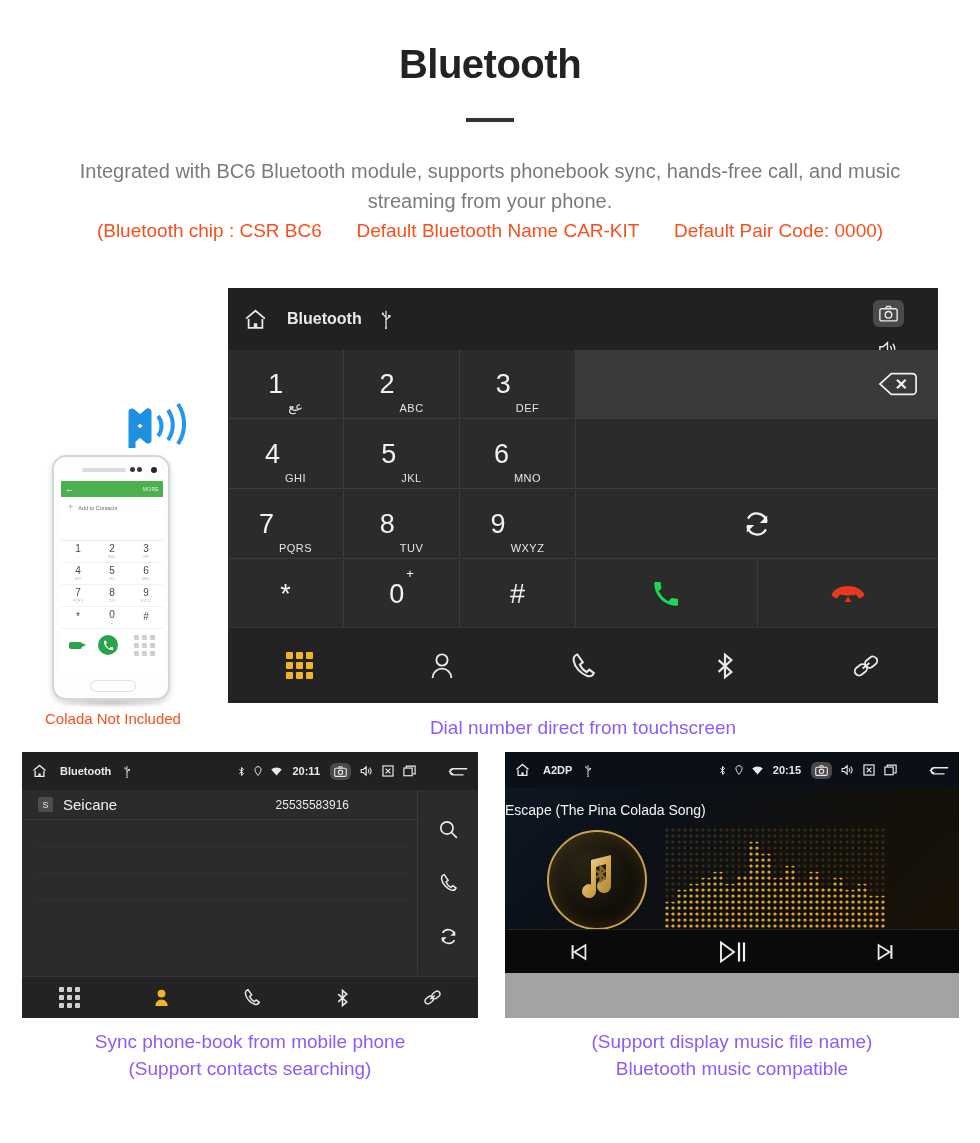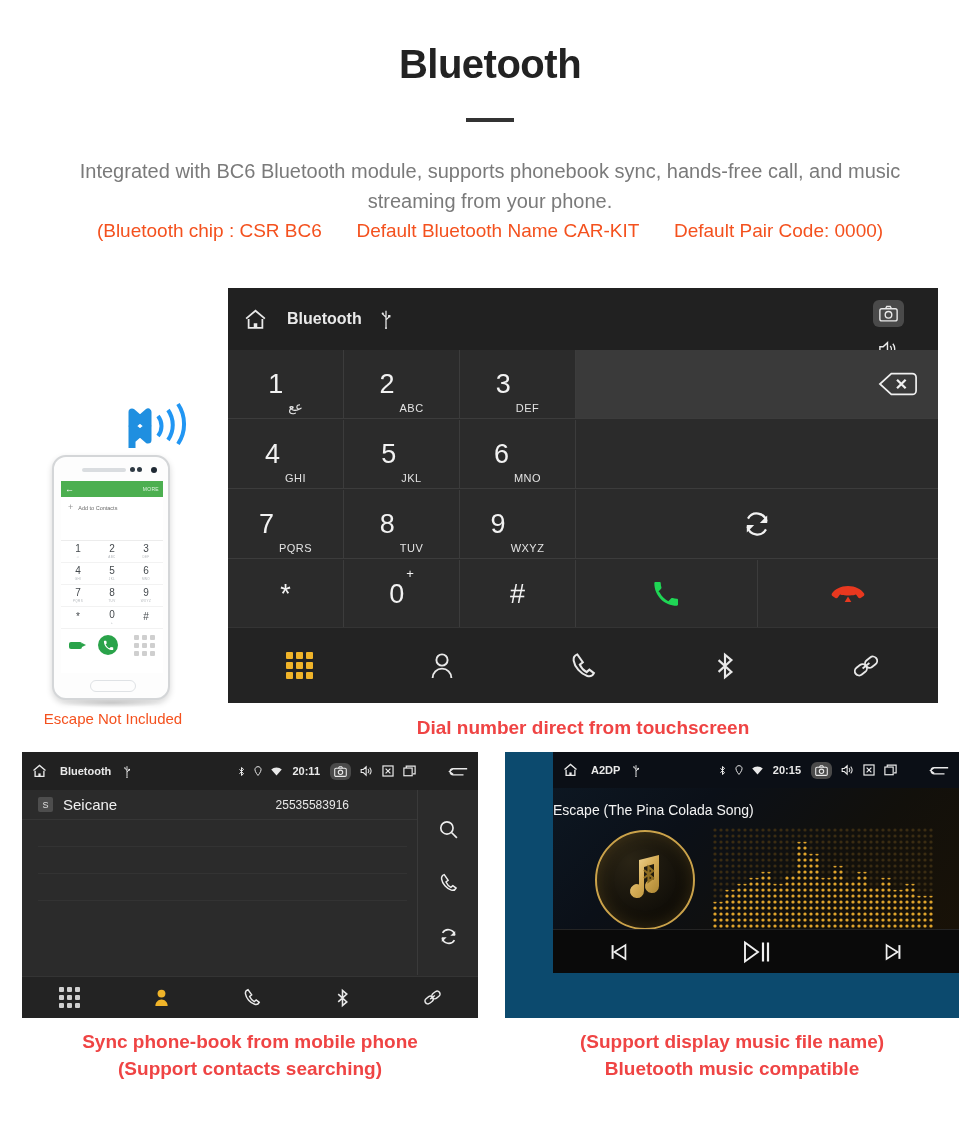--- a/index.html
+++ b/index.html
@@ -112,21 +112,21 @@
   .ph-home{ position:absolute; left:36px; bottom:6px; width:46px; height:12px; border:1.5px solid #dfe2e5; border-radius:6px; }
   .ph-shadow{ position:absolute; left:6px; bottom:-8px; width:106px; height:10px; background:radial-gradient(ellipse at center, rgba(0,0,0,.14), rgba(0,0,0,0) 70%); }
 
   .bt-wave{ position:absolute; left:120px; top:398px; width:80px; height:60px; }
   .not-included{
     position:absolute; left:33px; top:710px; width:160px; text-align:center;
     font-size:15px; color:#f4511e;
   }
 
   .cap{
-    position:absolute; text-align:center; font-size:19px; color:#ef4444; line-height:27px; font-weight:700;
+    position:absolute; text-align:center; font-size:19px; color:#8b5cf6; line-height:27px; font-weight:400;
   }
   #cap-dialer{ left:228px; top:714px; width:710px; }
   #cap-book{ left:22px; top:1028px; width:456px; }
   #cap-music{ left:505px; top:1028px; width:454px; }
 
   
   #phonebook{ left:22px; top:752px; width:456px; height:266px; }
   #phonebook .statusbar{ height:38px; padding:0 9px; font-size:11px; }
   #phonebook .sb-left{ gap:12px; }
   #phonebook .sb-right{ gap:9px;text-align:right; }
@@ -142,21 +142,21 @@
   }
   .pb-row{ display:flex; align-items:center; height:30px; padding:0 10px 0 16px; border-bottom:1px solid #363636; }
   .pb-badge{ width:15px; height:15px; background:#4d4d4d; color:#e0e0e0; font-size:9px; display:flex; align-items:center; justify-content:center; border-radius:2px; }
   .pb-name{ color:#f0f0f0; font-size:15px; margin-left:10px; }
   .pb-num{ color:#e8e8e8; font-size:12px; margin-left:auto; margin-right:58px; }
   .pb-empty{ height:27px; margin:0 10px 0 16px; border-bottom:1px solid #333; }
   .pb-side{ position:absolute; right:0; top:0; width:59px; height:185px; display:flex; flex-direction:column; align-items:center; justify-content:space-around; padding:12px 0; }
   #phonebook .navbar{ height:42px; }
 
   
-  #music{ left:505px; top:752px; width:454px; height:266px; background:#0c4a6e;padding-left:48px; }
+  #music{ left:505px; top:752px; width:454px; height:266px; background:#a3a3a3; }
   #music .statusbar{ height:36px; padding:0 9px; font-size:11px; background:#0b0f16; }
   #music .sb-left{ gap:12px; }
   #music .sb-right{ gap:9px; }
   #music .sb-title{ font-size:11px; }
   #music .sb-time{ font-size:11px; margin:14px 1px; }
   #music .cam-hl{ padding:3px 4px; }
   .mu-body{
     position:relative; width:100%; height:185px;
     background:linear-gradient(135deg,#0d1722 0%, #0b1018 28%, #12100b 62%, #1a1206 100%);
   }
@@ -279,21 +279,21 @@
             <i></i>
             <i></i>
             <i></i>
             <i></i>
           </span>
       </div>
     </div>
     <div class="ph-home"></div>
   </div>
 </div>
-<div class="not-included">Escape Not Included</div>
+<div class="not-included">Colada Not Included</div>
 
 <div class="hu" id="dialer">
   <div class="statusbar">
     <div class="sb-left">
       <span class="sb-ico">
         <svg width="27" height="25" viewBox="0 0 24 24">
             <path fill="none" stroke="#e9e9e9" stroke-width="1.7" d="M3 11.2 12 3.6l9 7.6"></path>
             <path fill="none" stroke="#e9e9e9" stroke-width="1.7" d="M5.4 11.6V20h13.2v-8.4"></path>
             <rect x="10.3" y="15.6" width="3.4" height="4.4" fill="#e9e9e9"></rect>
           </svg>

